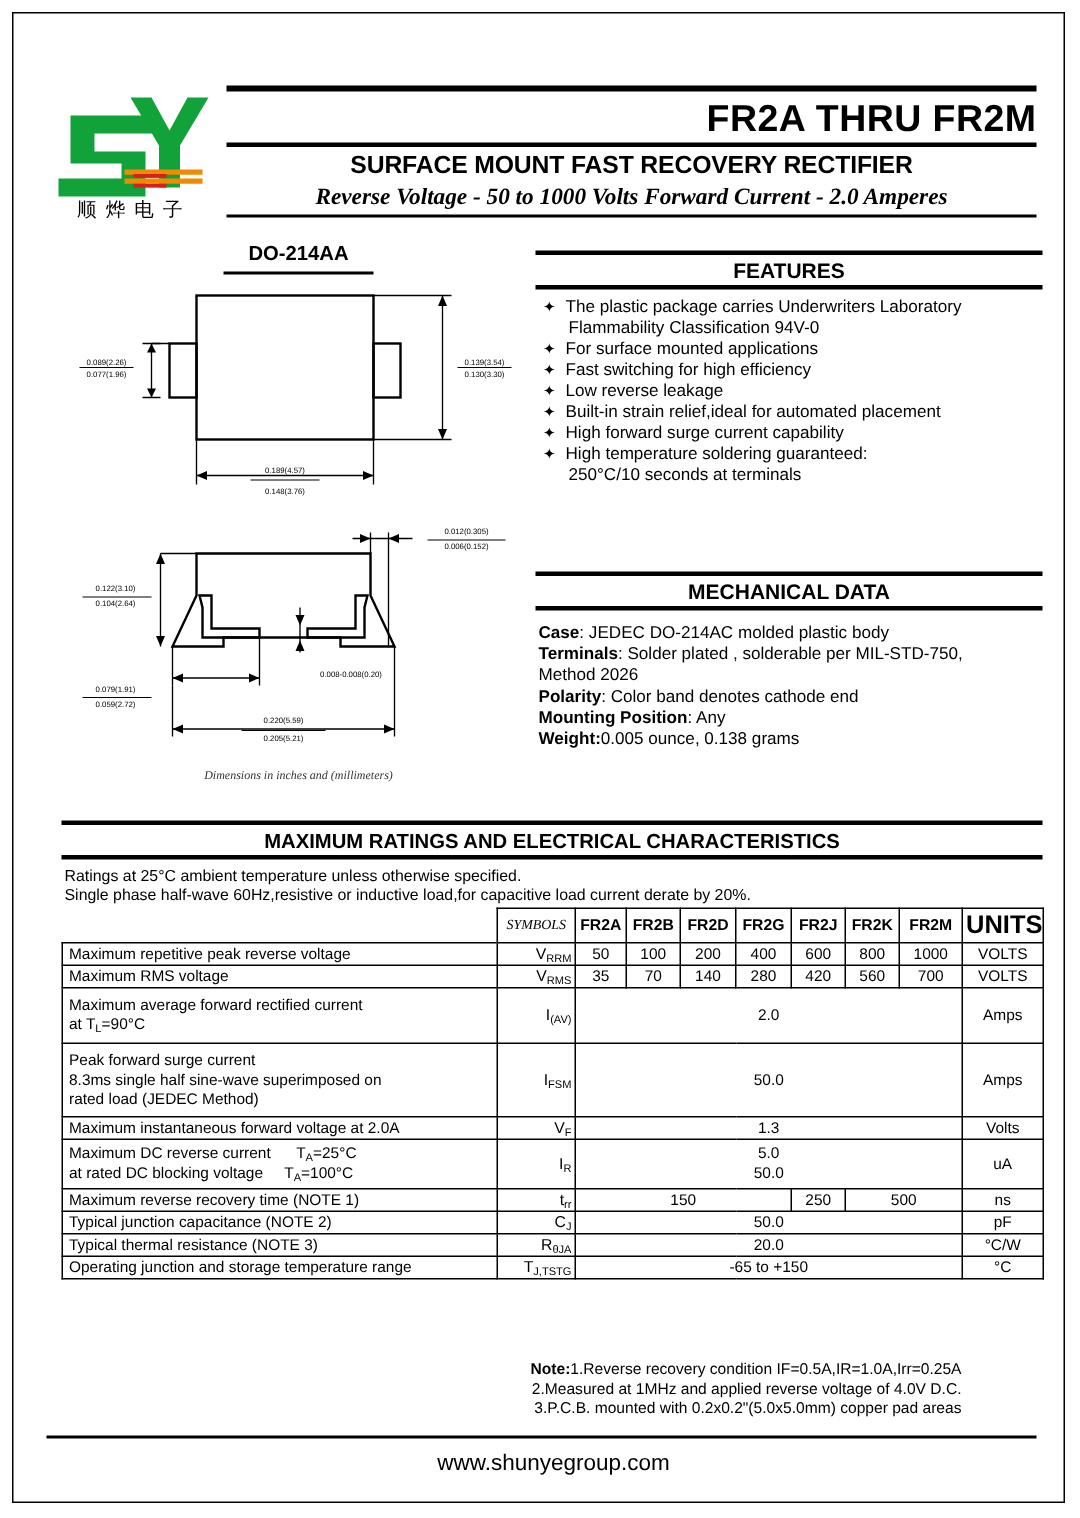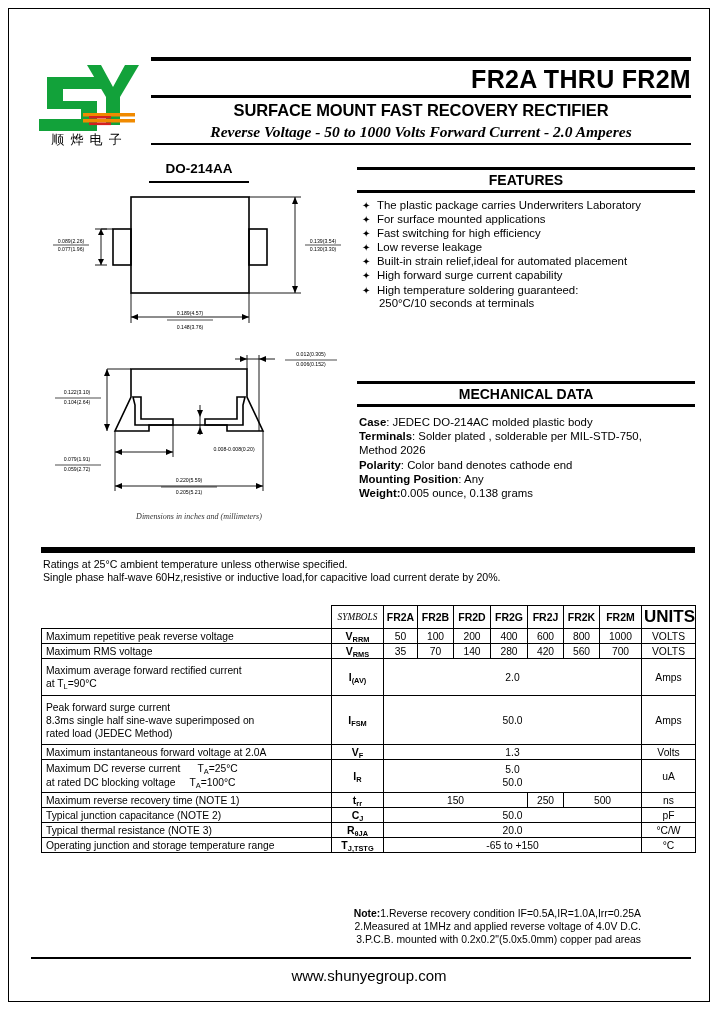--- a/index.html
+++ b/index.html
@@ -76,21 +76,21 @@
 
   table.spec{
     position:absolute;left:32px;top:596px;width:654px;
     border-collapse:collapse;table-layout:fixed;
   }
   table.spec td{
     border:1px solid #000;font-size:10.3px;padding:1px 2px;
     vertical-align:middle;
   }
   table.spec td.desc{text-align:left;padding-left:4px;}
-  table.spec td.sym{text-align:center;font-size:10.5px;font-weight:bold;}
+  table.spec td.sym{text-align:right;font-size:10.5px;}
   table.spec td.val{text-align:center;}
   table.spec td.unit{text-align:center;}
   table.spec tr.hdr td{
     text-align:center;font-weight:bold;font-size:10.5px;height:20px;
   }
   table.spec tr.hdr td.symhdr{
     font-family:"Liberation Serif", serif;font-style:italic;font-weight:normal;font-size:9.3px;
   }
   table.spec tr.hdr td.unithdr{font-size:17px;}
   td.tb{border-top-width:2px;margin-left:44px;}
@@ -261,20 +261,21 @@
   <div class="dim-note">Dimensions in inches and (millimeters)</div>
 
   <div class="feat">
     <div class="sec-rule-top"></div>
     <div class="sec-head">FEATURES</div>
     <div class="sec-rule-bot"></div>
     <div class="feat-list">
       <div class="feat-item">
         <span class="bullet">✦</span>
         <span>The plastic package carries Underwriters Laboratory</span>
+        <span class="l2">Flammability Classification 94V-0</span>
       </div>
       <div class="feat-item">
         <span class="bullet">✦</span>
         <span>For surface mounted applications</span>
       </div>
       <div class="feat-item">
         <span class="bullet">✦</span>
         <span>Fast switching for high efficiency</span>
       </div>
       <div class="feat-item">
@@ -316,20 +317,21 @@
         <b>Mounting Position</b><span>: </span><span>Any</span>
       </div>
       <div>
         <b>Weight:</b><span>0.005 ounce, 0.138 grams</span>
       </div>
     </div>
   </div>
 
   <div class="rat-head-wrap">
     <div class="sec-rule-top"></div>
+    <div class="rat-title">MAXIMUM RATINGS AND ELECTRICAL CHARACTERISTICS</div>
     <div class="sec-rule-bot"></div>
     <div class="rat-note">
       <div>Ratings at 25°C ambient temperature unless otherwise specified.</div>
       <div>Single phase half-wave 60Hz,resistive or inductive load,for capacitive load current  derate by 20%.</div>
     </div>
   </div>
 
   <table class="spec">
     <colgroup>
       <col style="width:290px">

